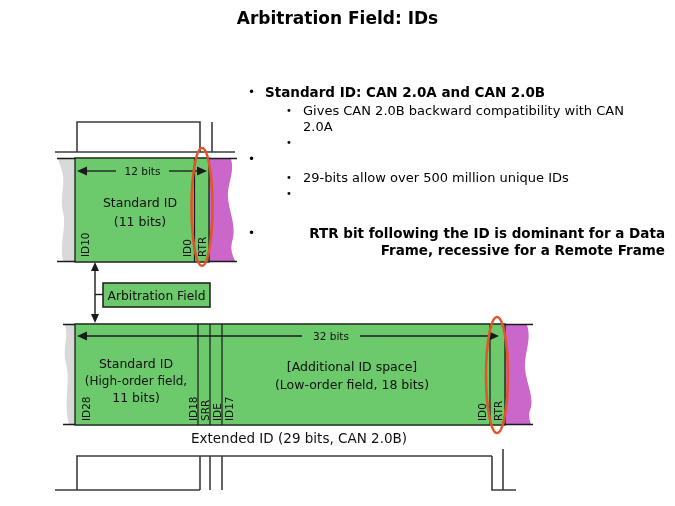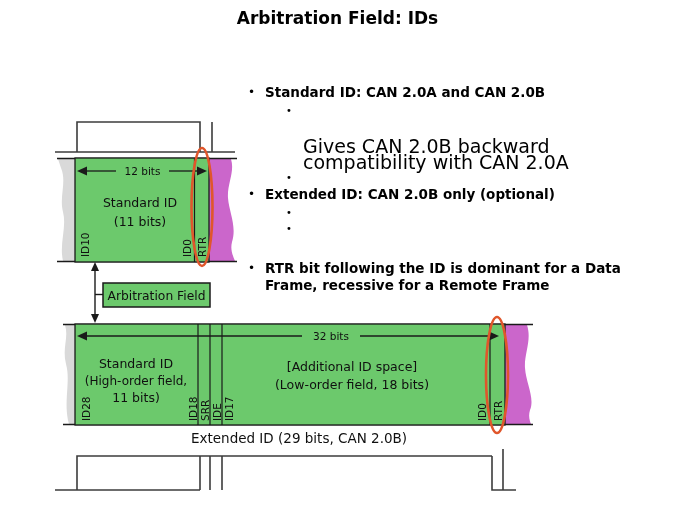--- a/index.html
+++ b/index.html
@@ -4,25 +4,25 @@
 <style>
   html,body{margin:0;padding:0;background:#fff;}
   #slide{position:relative;width:675px;height:506px;background:#ffffff;overflow:hidden;
          font-family:"DejaVu Sans","Liberation Sans",sans-serif;color:#000;}
   #title{position:absolute;top:8px;left:0;width:100%;text-align:center;
          font-size:17px;font-weight:bold;letter-spacing:0px;}
   #bullets{position:absolute;left:240px;top:84px;width:432px;}
   .bullet{display:flex;align-items:flex-start;}
   .bullet.mt-lg{margin-top:23px;}
   .b-dot{width:17px;padding-left:8px;font-size:12px;line-height:17px;flex:none;}
-  .b-text{font-size:13.5px;font-weight:bold;line-height:17px;max-width:400px;}
+  .b-text{font-size:13.5px;font-weight:bold;line-height:17px;max-width:400px;text-align:right;}
   .subs{margin:2px 0 0 46px;}
   .sub{display:flex;align-items:flex-start;}
   .s-dot{width:17px;font-size:10px;line-height:16px;flex:none;}
-  .s-text{font-size:19px;line-height:16px;max-width:340px;margin-top:35px;}
+  .s-text{font-size:13px;line-height:16px;max-width:340px;}
   svg{position:absolute;left:0;top:0;}
   svg text{fill:#101010;}
   .ctr{text-anchor:middle;font-size:12.5px;}
   .rot{font-size:10.5px;}
   .small{font-size:10.5px;text-anchor:middle;}
   .cap{font-size:13.5px;text-anchor:middle;}
 </style>
 </head>
 <body>
 
@@ -128,25 +128,25 @@
         <span class="s-dot">•</span>
         <span class="s-text">Gives CAN 2.0B backward compatibility with CAN 2.0A</span>
       </div>
       <div class="sub">
         <span class="s-dot">•</span>
       </div>
     </div>
 
     <div class="bullet">
       <span class="b-dot">•</span>
-      <span class="b-text">Extended ID: CAN 2.0B only (optional)</span>
     </div>
     <div class="subs">
       <div class="sub">
         <span class="s-dot">•</span>
+        <span class="s-text">29-bits allow over 500 million unique IDs</span>
       </div>
       <div class="sub">
         <span class="s-dot">•</span>
       </div>
     </div>
 
     <div class="bullet mt-lg">
       <span class="b-dot">•</span>
       <span class="b-text">RTR bit following the ID is dominant for a Data Frame, recessive for a Remote Frame</span>
     </div>

